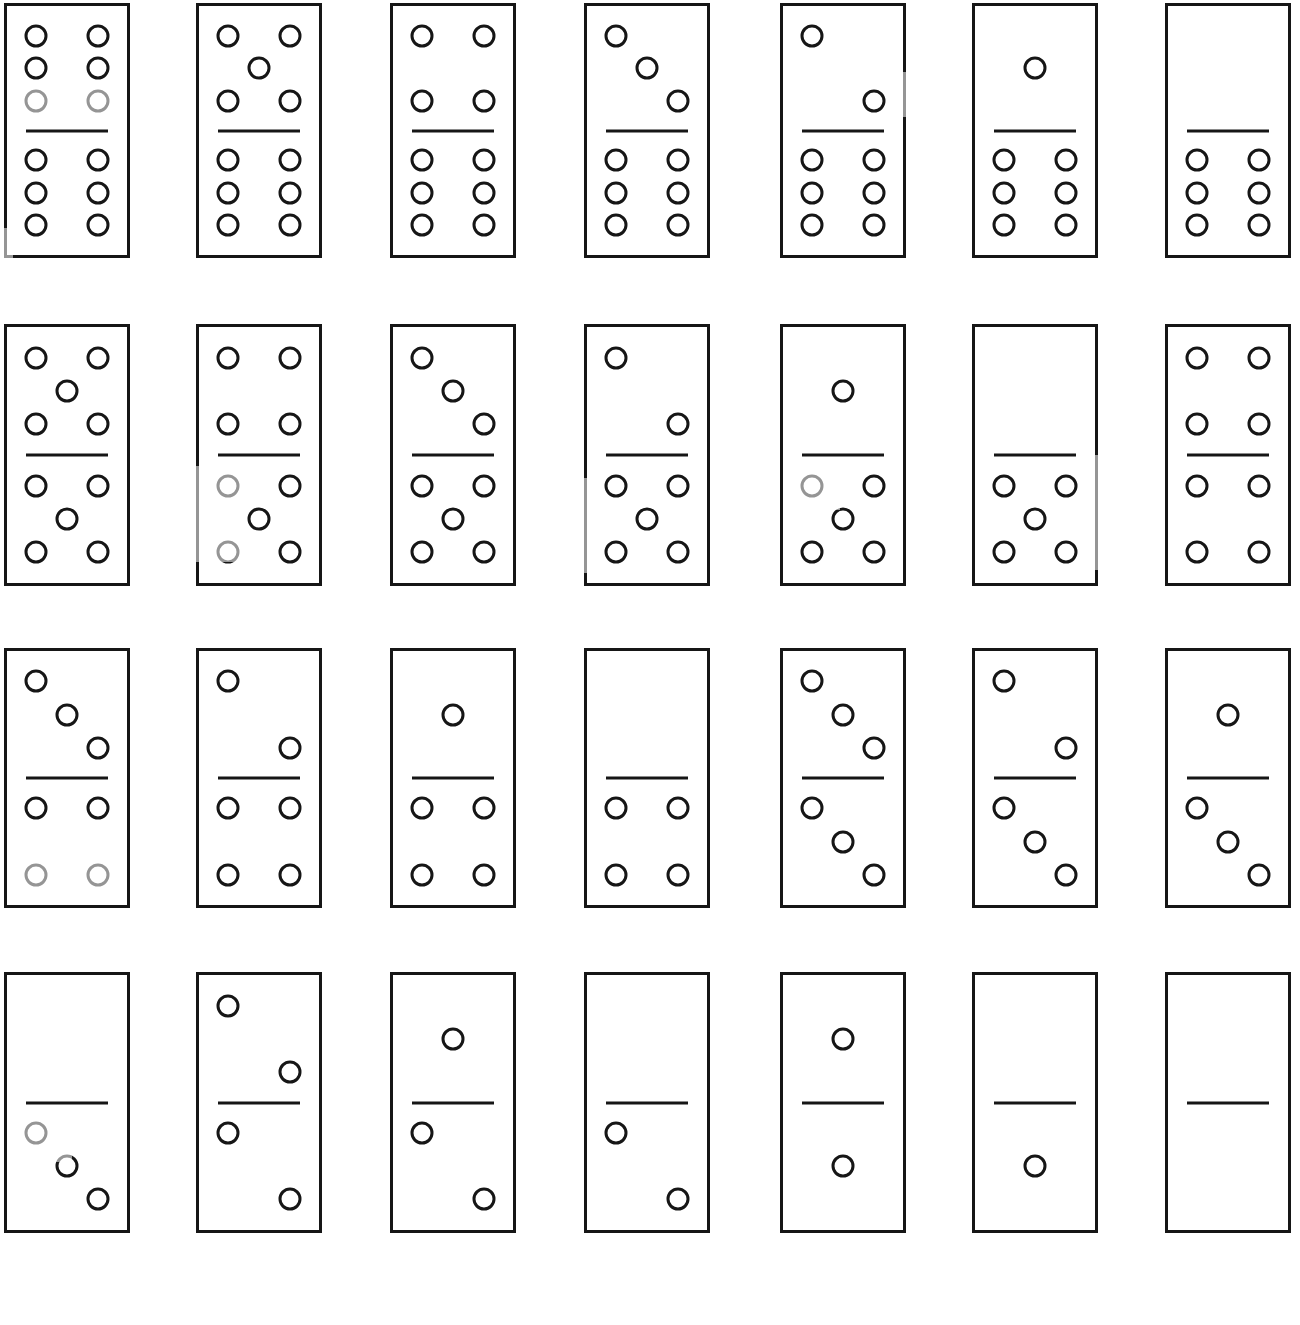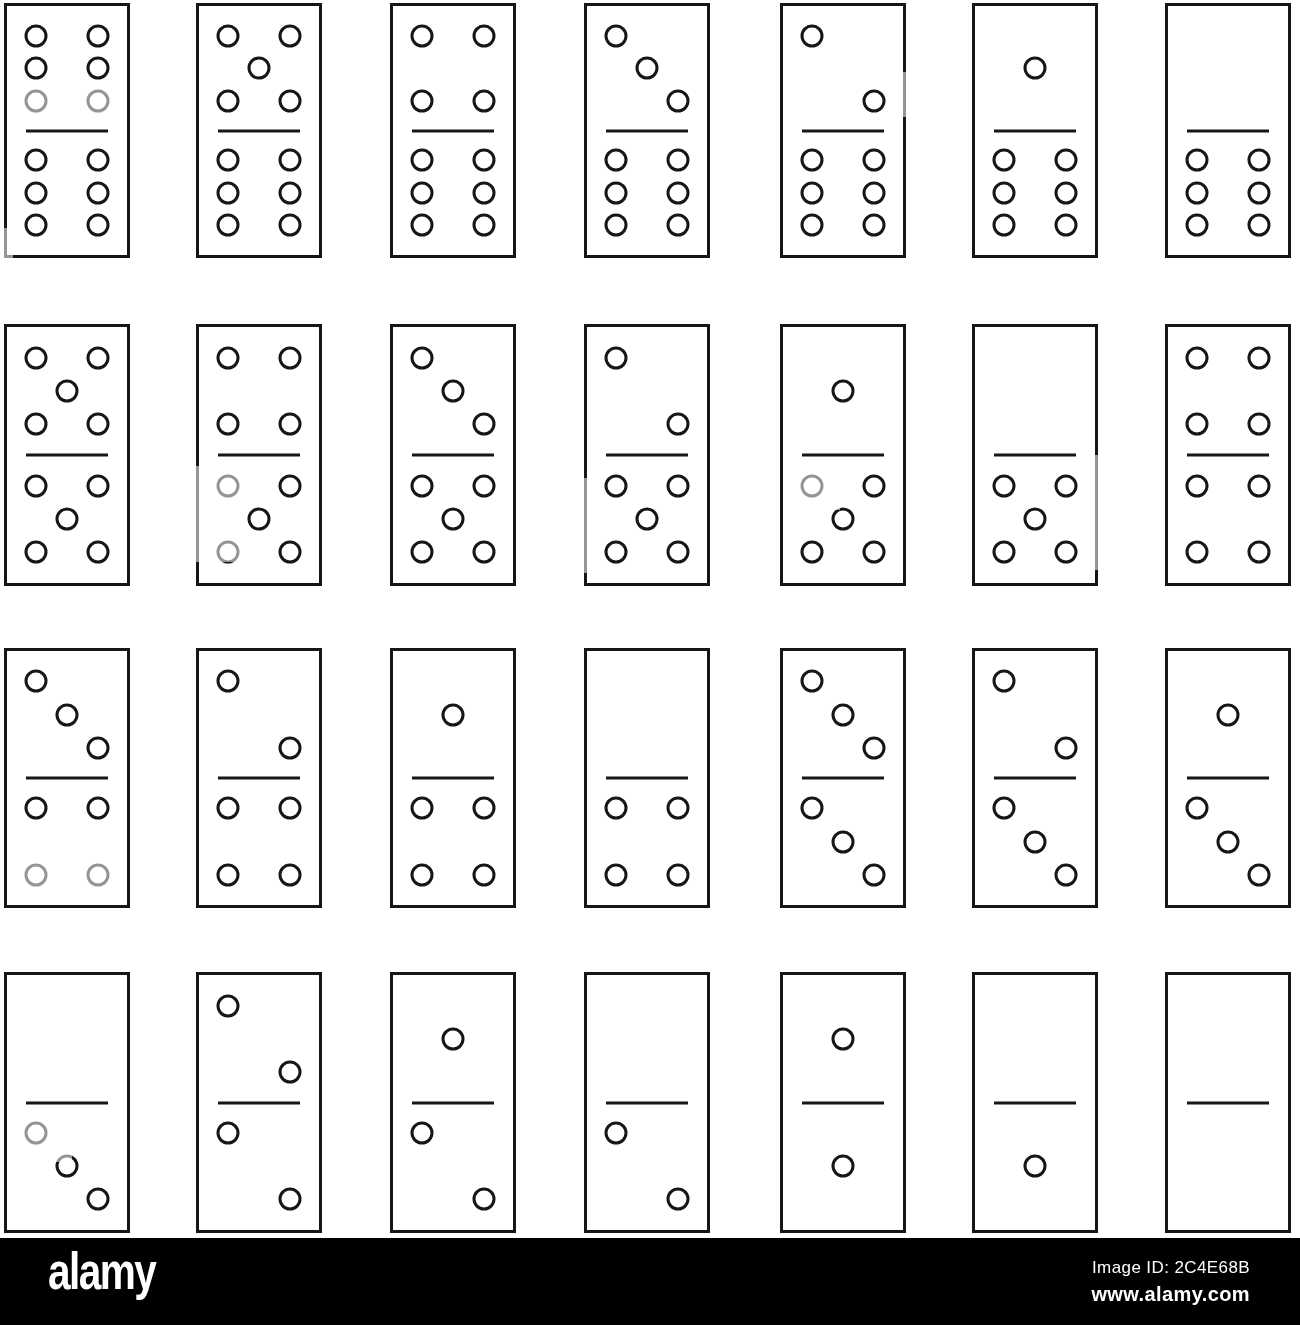--- a/index.html
+++ b/index.html
@@ -433,21 +433,14 @@
   <div class="wm" style="left:18px;top:82px;width:96px;height:36px;"></div>
   <div class="wm" style="left:0px;top:228px;width:13px;height:95px;"></div>
   <div class="wm" style="left:903px;top:72px;width:12px;height:45px;"></div>
   <div class="wm" style="left:192px;top:466px;width:52px;height:96px;"></div>
   <div class="wm" style="left:580px;top:478px;width:14px;height:95px;"></div>
   <div class="wm" style="left:798px;top:468px;width:42px;height:42px;"></div>
   <div class="wm" style="left:1092px;top:455px;width:12px;height:115px;"></div>
   <div class="wm" style="left:18px;top:852px;width:96px;height:48px;"></div>
   <div class="wm" style="left:22px;top:1118px;width:50px;height:44px;"></div>
 
-  <div class="bar">
-    <div class="brand">alamy</div>
-    <div class="bar-right">
-      <div class="image-id">Image ID: 2C4E68B</div>
-      <div class="url">www.alamy.com</div>
-    </div>
-  </div>
 
 </div>
 
 </body></html>

